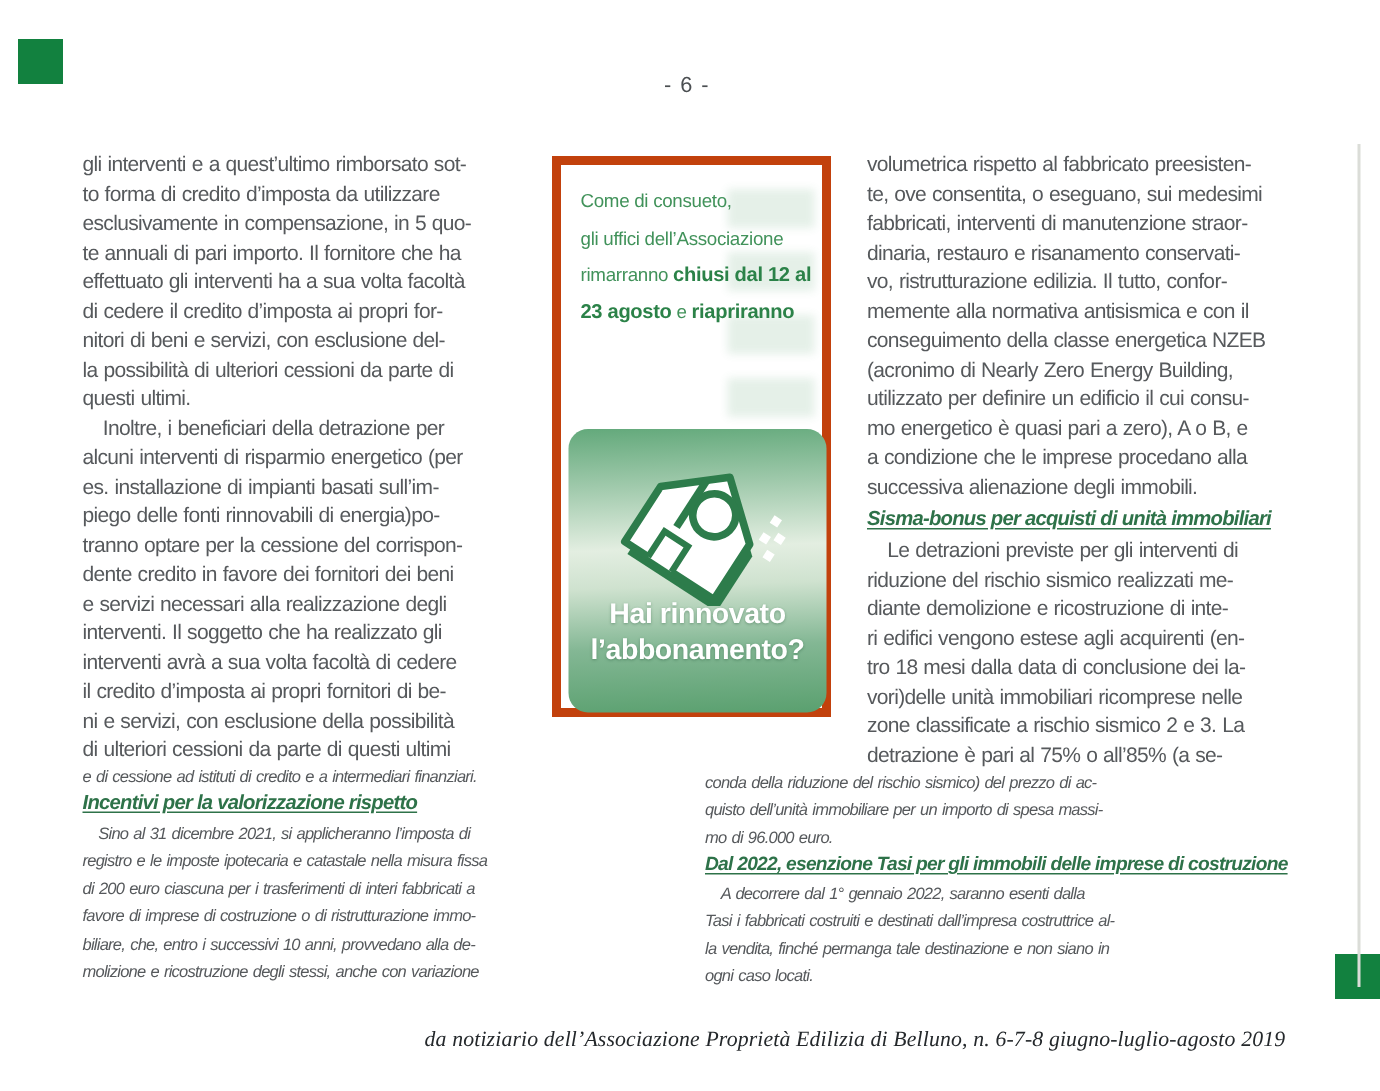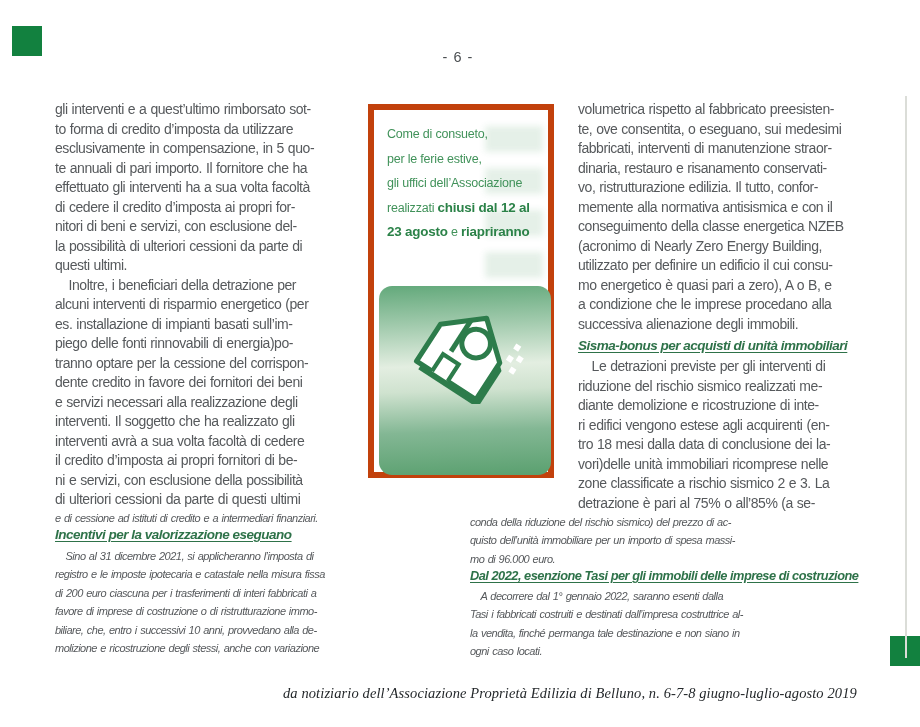--- a/index.html
+++ b/index.html
@@ -59,21 +59,21 @@
 piego delle fonti rinnovabili di energia)po-
 tranno optare per la cessione del corrispon-
 dente credito in favore dei fornitori dei beni
 e servizi necessari alla realizzazione degli
 interventi. Il soggetto che ha realizzato gli
 interventi avrà a sua volta facoltà di cedere
 il credito d’imposta ai propri fornitori di be-
 ni e servizi, con esclusione della possibilità
 di ulteriori cessioni da parte di questi ultimi</div>
   <div class="txt wide" style="left:55px;top:509px;">e di cessione ad istituti di credito e a intermediari finanziari.</div>
-  <div class="heading" style="left:55px;top:526px;">Incentivi per la valorizzazione eseguano</div>
+  <div class="heading" style="left:55px;top:526px;">Incentivi per la valorizzazione rispetto</div>
   <div class="txt wide" style="left:55px;top:547px;"> Sino al 31 dicembre 2021, si applicheranno l’imposta di
 registro e le imposte ipotecaria e catastale nella misura fissa
 di 200 euro ciascuna per i trasferimenti di interi fabbricati a
 favore di imprese di costruzione o di ristrutturazione immo-
 biliare, che, entro i successivi 10 anni, provvedano alla de-
 molizione e ricostruzione degli stessi, anche con variazione</div>
 
   <div class="txt" style="left:578px;top:100px;">volumetrica rispetto al fabbricato preesisten-
 te, ove consentita, o eseguano, sui medesimi
 fabbricati, interventi di manutenzione straor-
@@ -101,39 +101,42 @@
   <div class="heading long" style="left:470px;top:567px;">Dal 2022, esenzione Tasi per gli immobili delle imprese di costruzione</div>
   <div class="txt wide" style="left:470px;top:587px;"> A decorrere dal 1° gennaio 2022, saranno esenti dalla
 Tasi i fabbricati costruiti e destinati dall’impresa costruttrice al-
 la vendita, finché permanga tale destinazione e non siano in
 ogni caso locati.</div>
 
   <div class="notice-box">
     <div class="ghost"></div>
     <div class="notice-text">
       <div class="nl">Come di consueto,</div>
-      <div class="nl">per le ferie estive,</div>
       <div class="nl">gli uffici dell’Associazione</div>
-      <div class="nl"><span>realizzati </span><b>chiusi dal 12 al</b></div>
+      <div class="nl"><span>rimarranno </span><b>chiusi dal 12 al</b></div>
       <div class="nl"><b>23 agosto</b><span> e </span><b>riapriranno</b></div>
     </div>
     <div class="promo-panel">
       <svg viewBox="0 0 140 140" width="118" height="118" style="margin-top:0;">
         <g transform="rotate(33 70 74)">
           <path d="M30 66 L72 30 L114 66 L114 118 L30 118 Z" fill="#2d7c4b" transform="translate(7 7)"></path>
           <path d="M30 66 L72 30 L114 66 L114 118 L30 118 Z" fill="#ffffff" stroke="#2d7c4b" stroke-width="6" stroke-linejoin="round"></path>
           <circle cx="78" cy="62" r="17" fill="#ffffff" stroke="#2d7c4b" stroke-width="6"></circle>
           <path d="M58 42 L58 86" stroke="#2d7c4b" stroke-width="6"></path>
           <path d="M52 118 L52 94 L74 94 L74 118" fill="#ffffff" stroke="#2d7c4b" stroke-width="5"></path>
           <g fill="#ffffff">
             <rect x="118" y="36" width="7" height="7"></rect>
             <rect x="128" y="46" width="7" height="7"></rect>
             <rect x="118" y="52" width="7" height="7"></rect>
             <rect x="128" y="62" width="7" height="7"></rect>
           </g>
         </g>
       </svg>
+      <div class="promo-text">
+        <div>Hai rinnovato</div>
+        <div>l’abbonamento?</div>
+      </div>
     </div>
   </div>
 
   <div class="footer">da notiziario dell’Associazione Proprietà Edilizia di Belluno, n. 6-7-8 giugno-luglio-agosto 2019</div>
 
 </div>
 
 </body></html>

